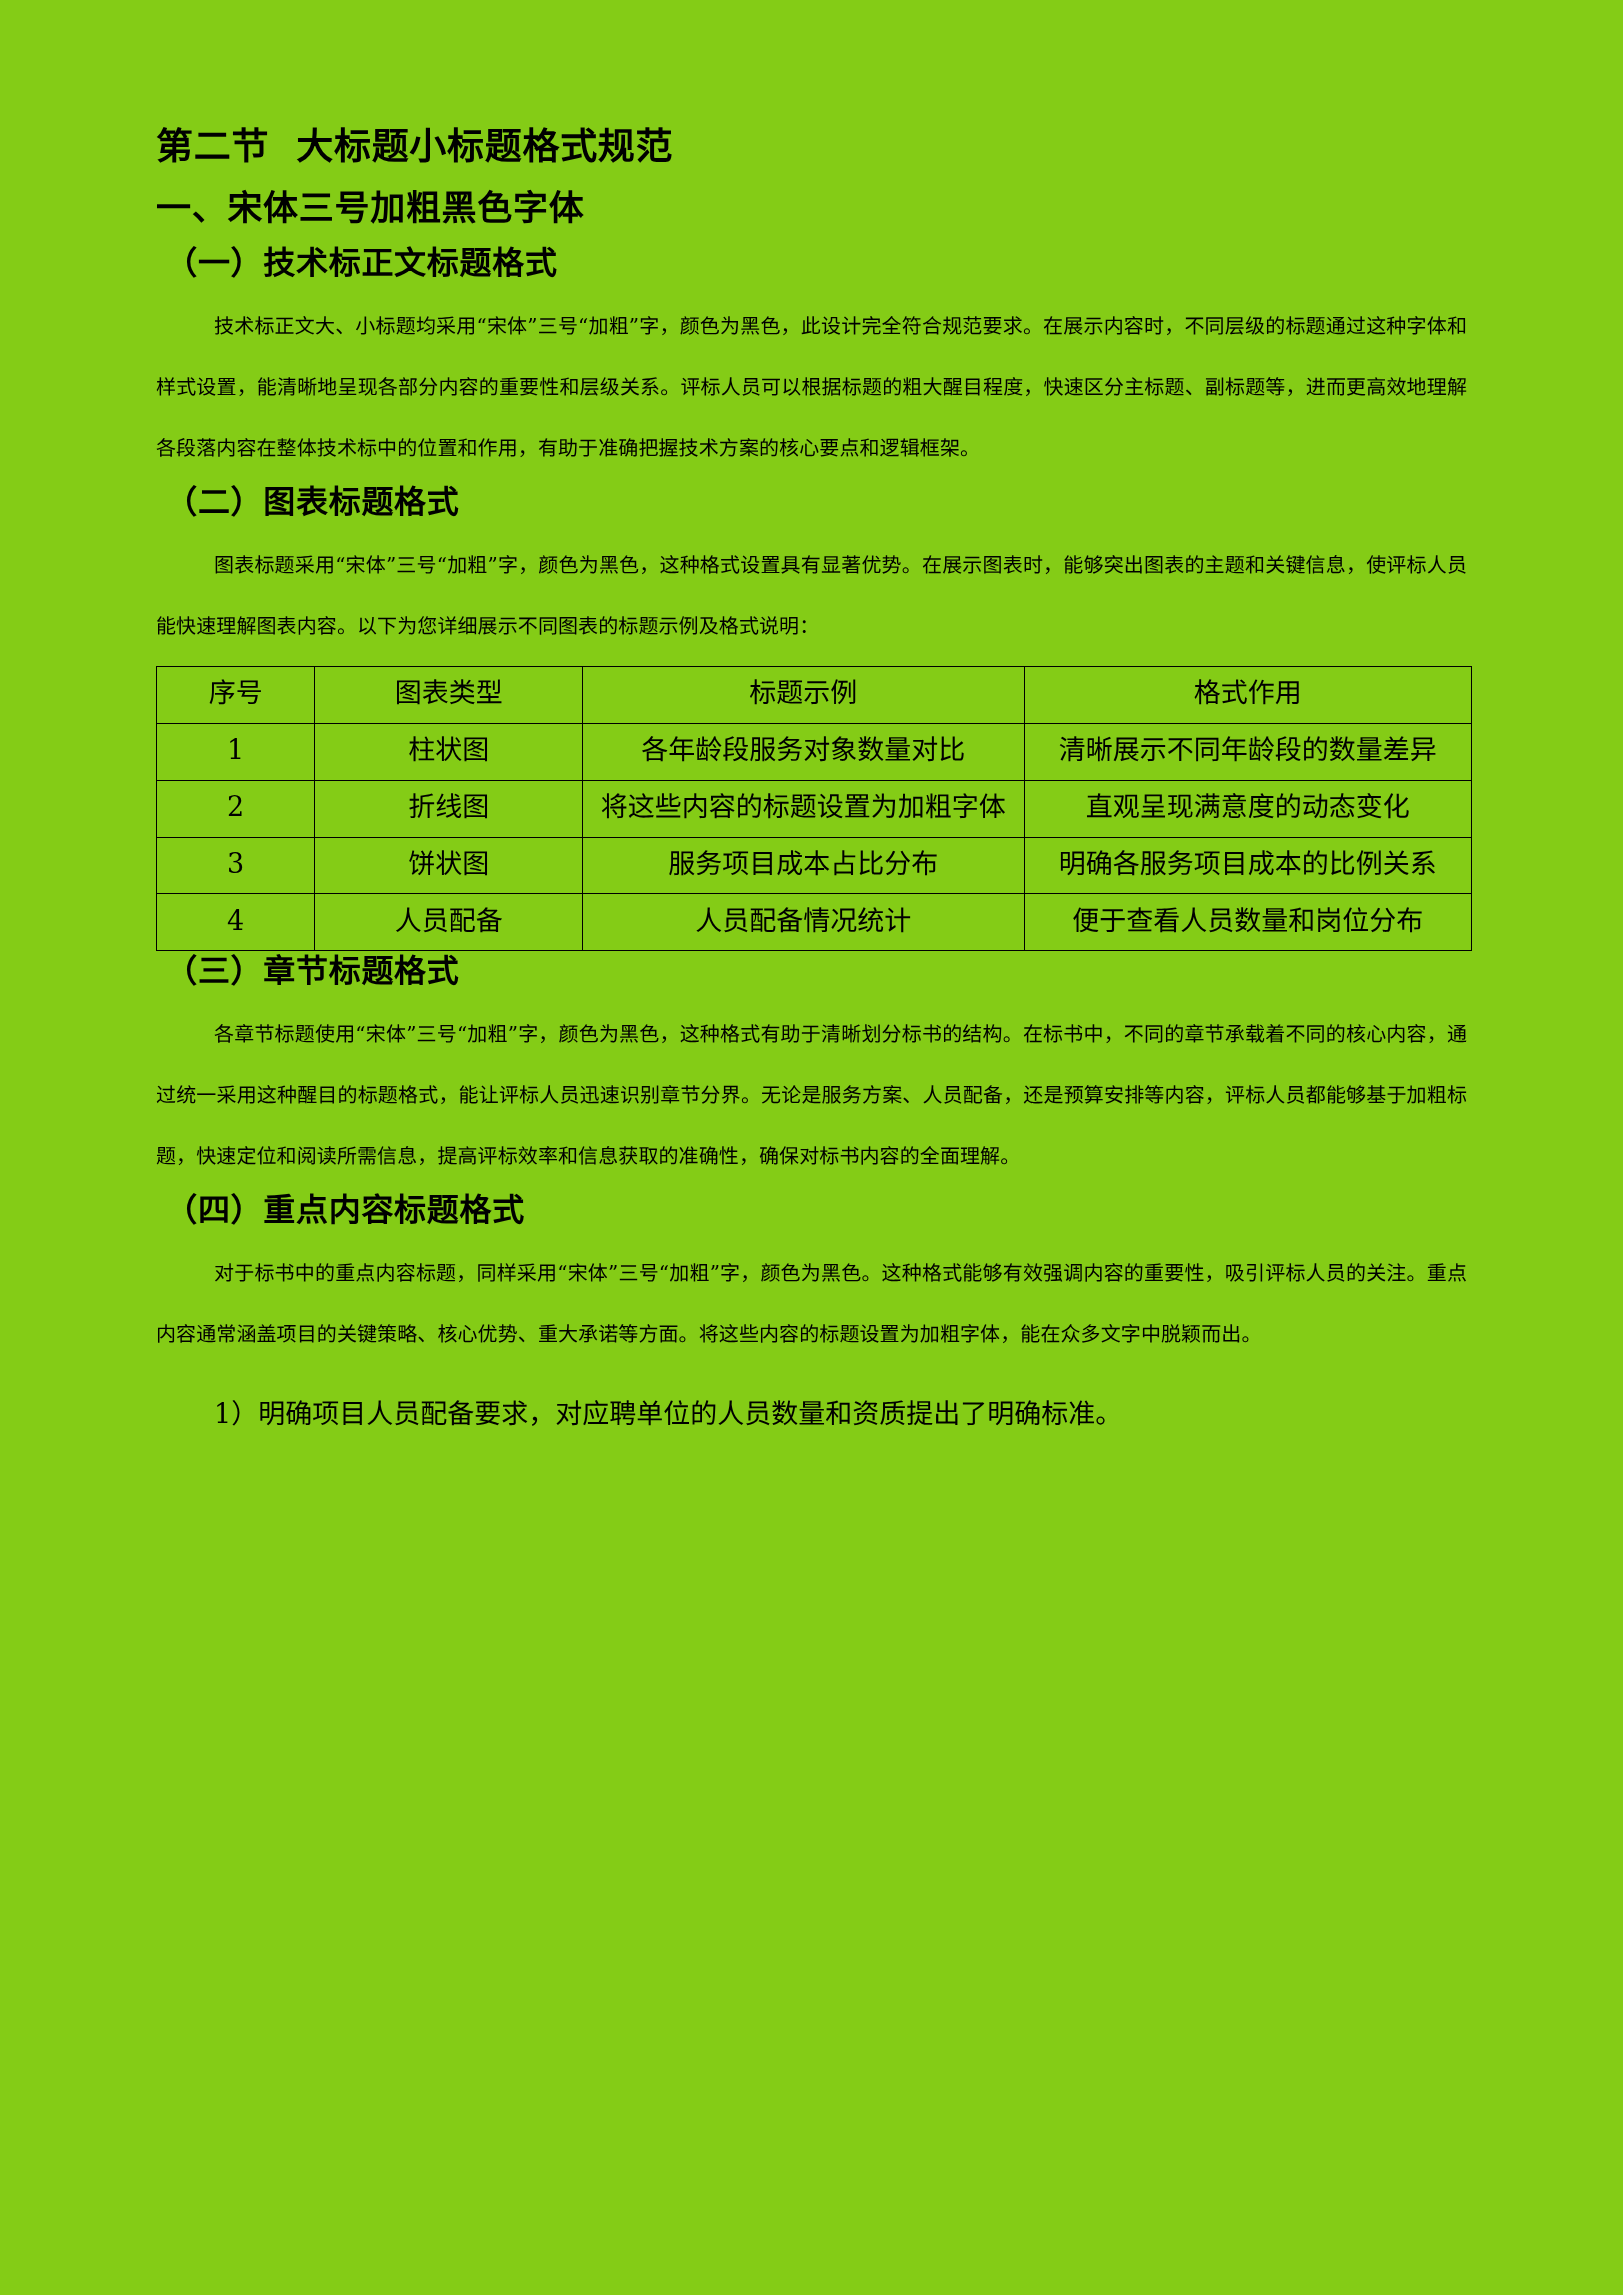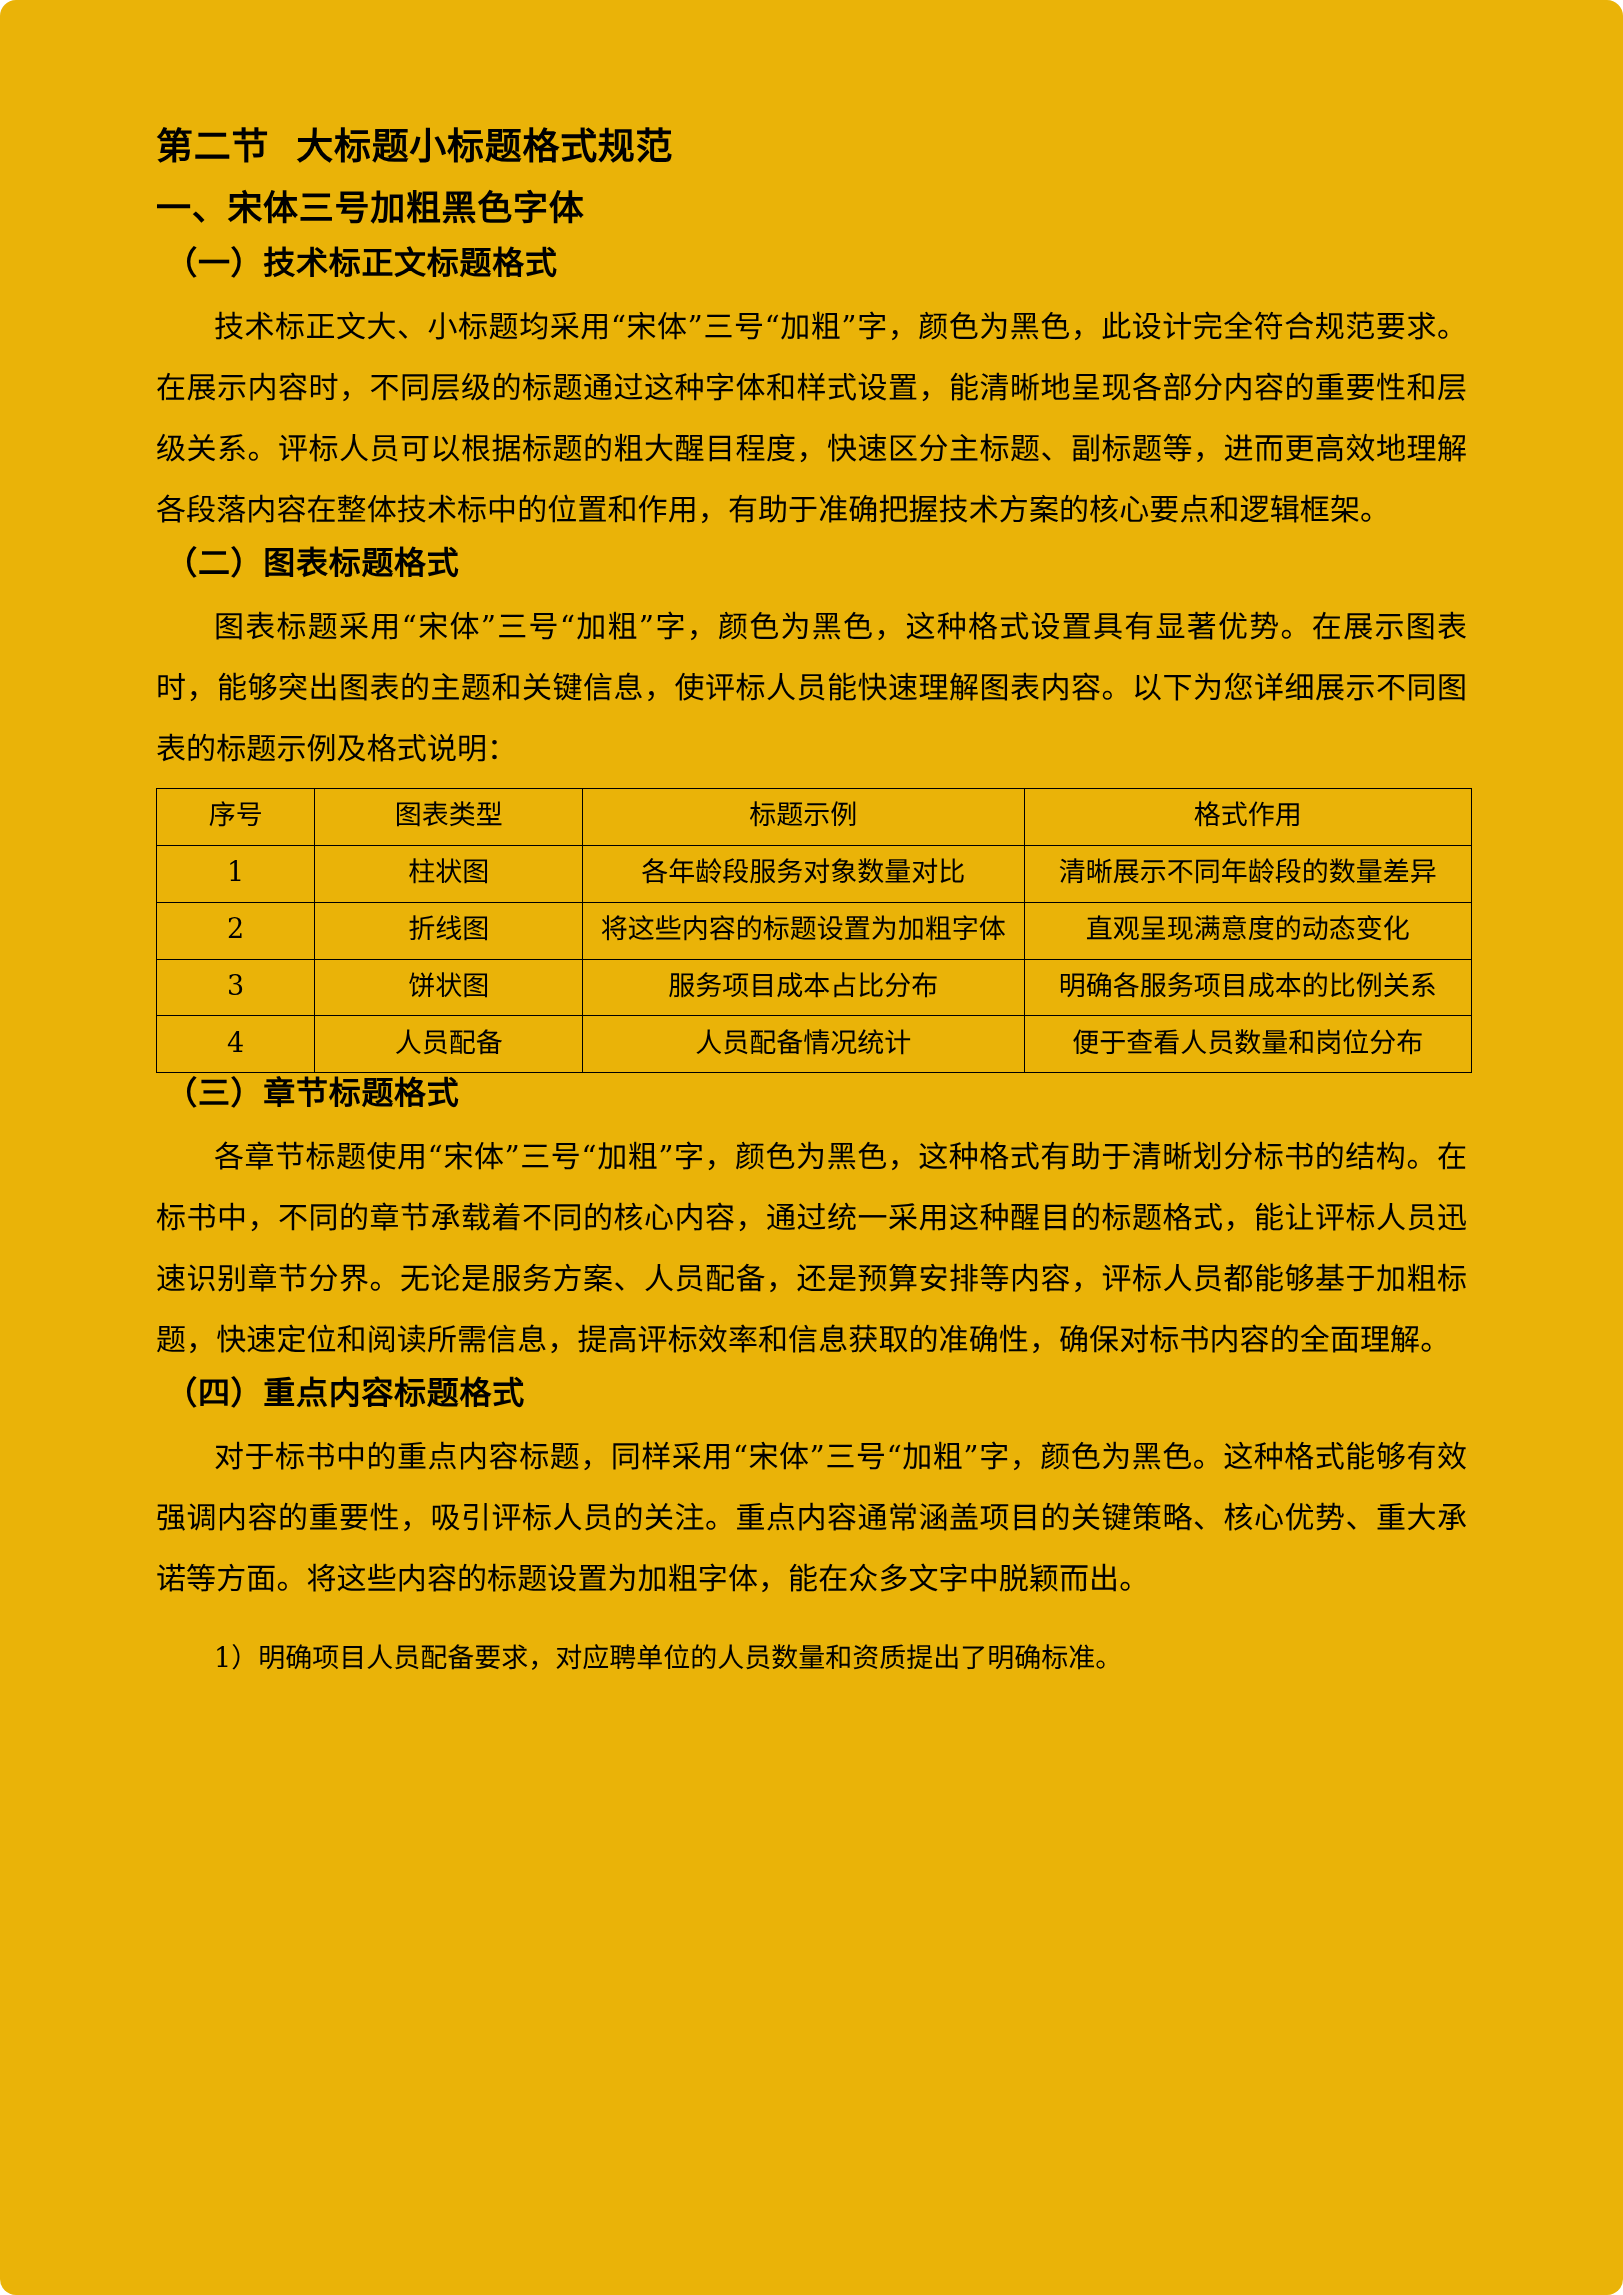--- a/index.html
+++ b/index.html
@@ -8,22 +8,21 @@
     width:1623px; height:2295px;
     font-family:"DejaVu Serif","Liberation Serif", serif;
     color:#000000;
     -webkit-font-smoothing:antialiased;
   }
   #page {
     position:relative;
     width:1623px; height:2295px;
     box-sizing:border-box;
     padding:128px 156px 0 156px;
-    background:#eab308;
-    border-radius:16px;
+    background:#84cc16;
   }
   .h1 {
     font-size:37px;
     font-weight:bold;
     line-height:1.0;
     margin:0 0 25px 0;
     letter-spacing:0.7px;
     white-space:pre;
   }
   .h2 {
@@ -36,21 +35,21 @@
   .h3 {
     font-size:32px;
     font-weight:bold;
     line-height:1.0;
     margin:0 0 17px 0;
     padding-left:9.2px;
     letter-spacing:0.7px;
   }
   .h3.tight { margin-top:2.6px; }
   .para {
-    font-size:30px;
+    font-size:20px;
     line-height:61px;
     text-align:justify;
     text-justify:inter-ideograph;
     text-indent:58px;
     margin:0 0 6.5px 0;
     letter-spacing:0.1px;
   }
   .para.last { margin-bottom:9.2px; }
   .listitem {
     font-size:27px;

